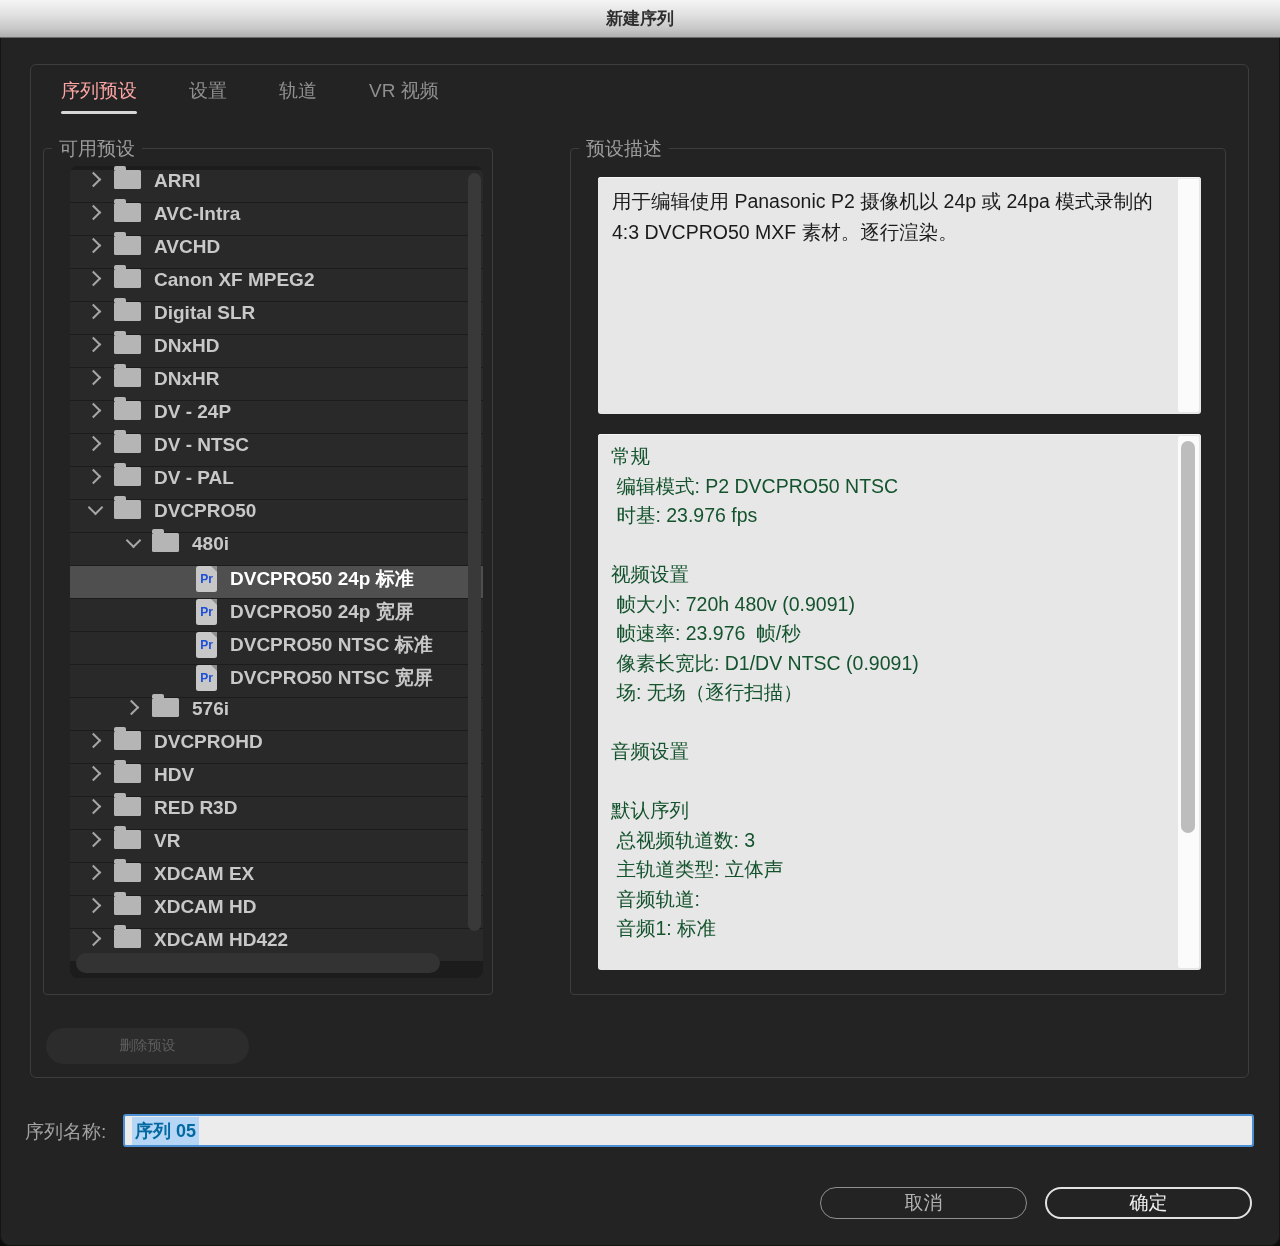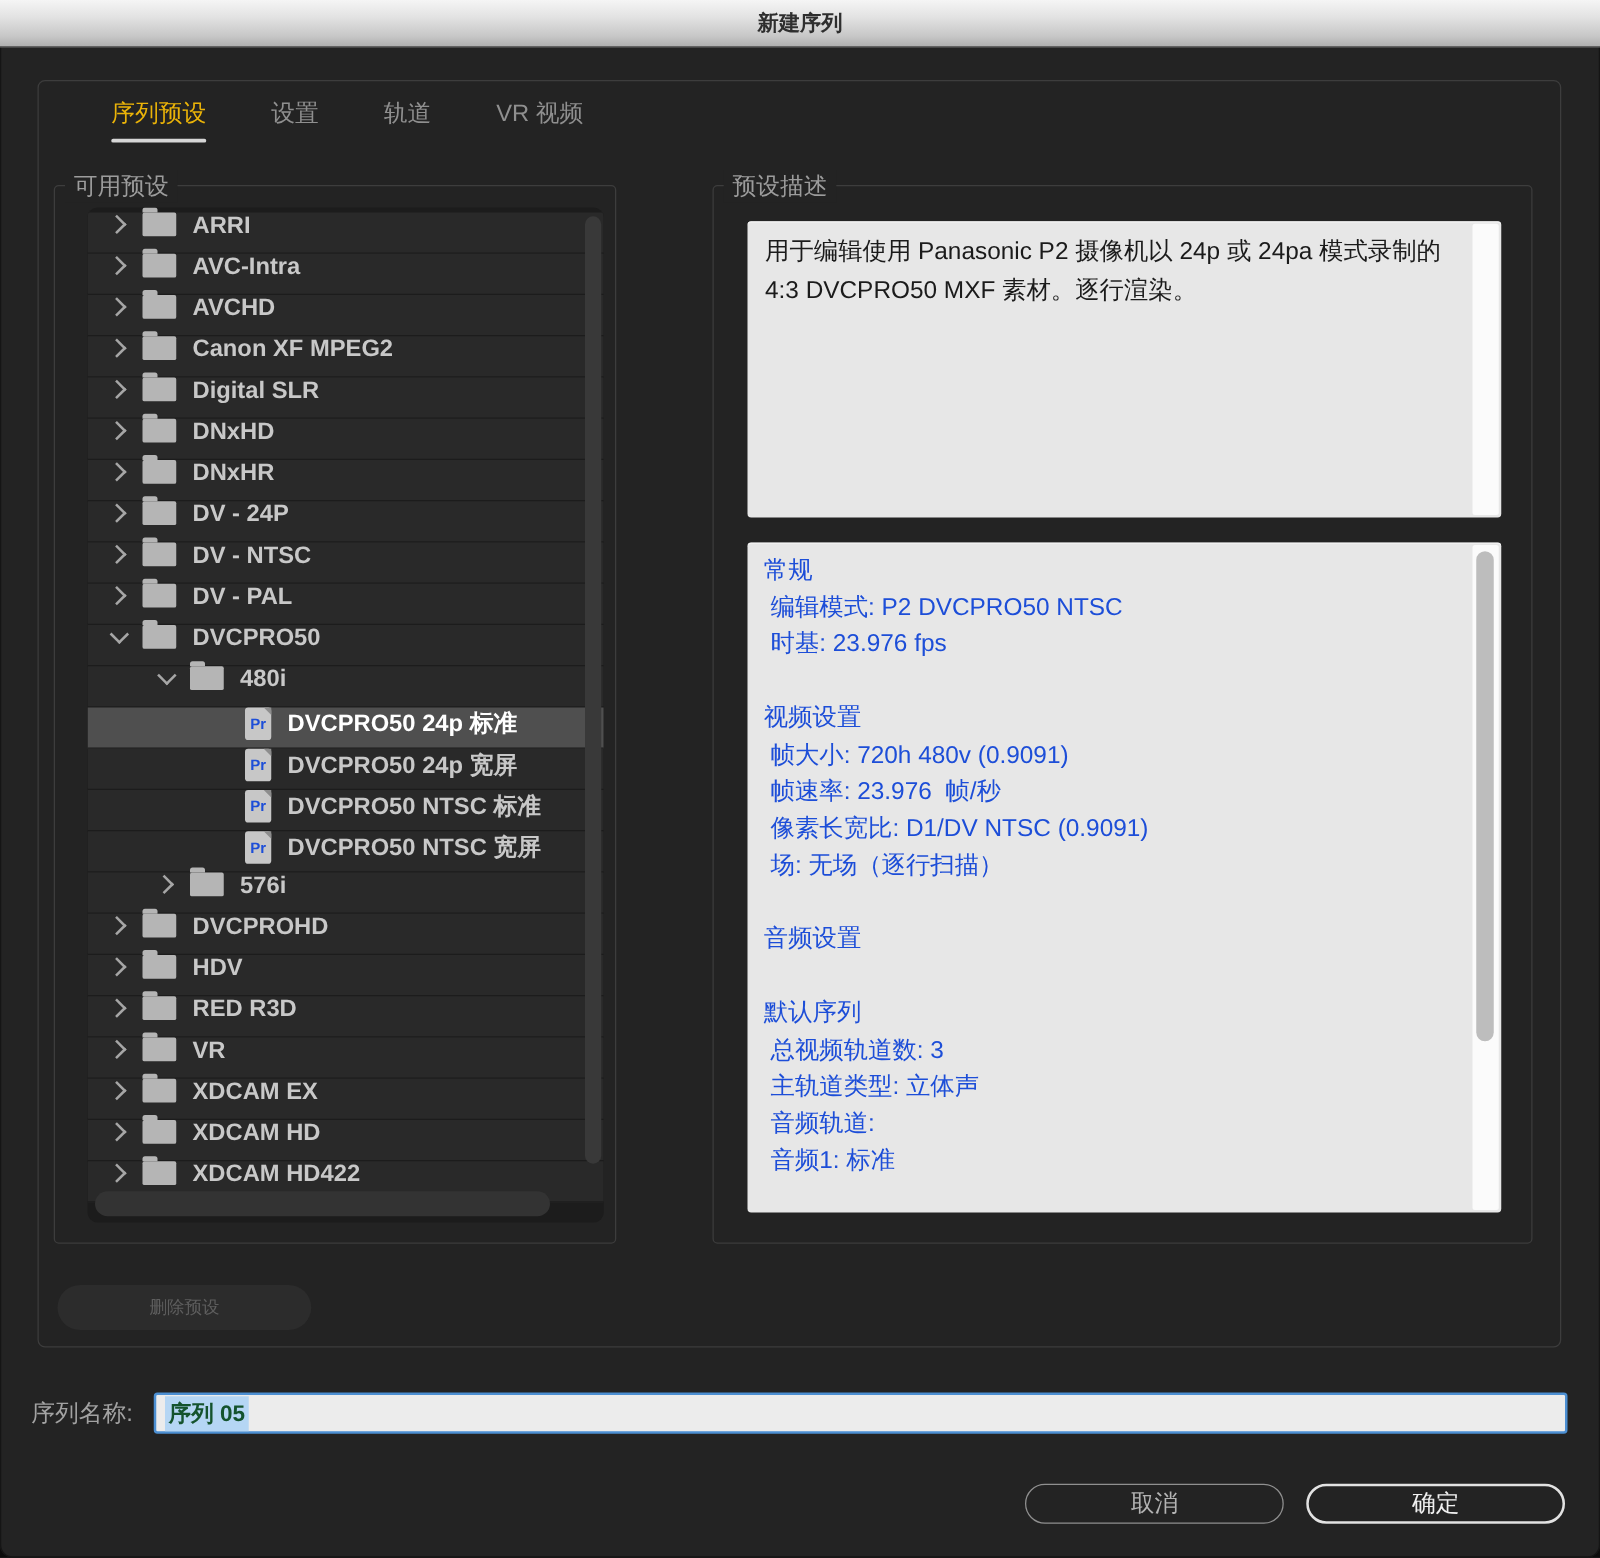--- a/index.html
+++ b/index.html
@@ -22,21 +22,21 @@
   }
   .titlebar .title { line-height:37px; font-size:17px; color:#2e2e2e; font-weight:600; }
 
   
   .panel {
     position:absolute; left:30px; top:64px; width:1219px; height:1014px;
     border:1px solid #3d3d3d; border-radius:6px; box-sizing:border-box;
   }
   .tabbar { position:absolute; left:30px; top:13px; display:flex; gap:52px; }
   .tab { font-size:19px; color:#8f8f8f; padding-bottom:10px; position:relative; cursor:default; white-space:nowrap; }
-  .tab.active { color:#eab308;margin-left:28px; }
+  .tab.active { color:#fca5a5; }
   .tab.active::after { content:""; position:absolute; left:0; right:0; bottom:0; height:3px; background:#d6d6d6; border-radius:1.5px; }
 
   
   .fieldset { position:absolute; border:1px solid #3d3d3d; border-radius:4px; }
   .fs-left  { left:12px;  top:83px; width:448px; height:845px; }
   .fs-right { left:500px; top:83px; width:654px; height:845px;margin-left:39px; }
   .legend {
     position:absolute; top:-13px; left:8px; background:#232323;
     padding:0 7px; font-size:19px; color:#9c9c9c; white-space:nowrap;
   }
@@ -76,36 +76,36 @@
   
   .lightbox { position:absolute; background:#e7e7e7; border-radius:3px; box-shadow: inset 0 1px 0 #f5f5f5; }
   .box-desc    { left:27px; top:28px;  width:603px; height:237px; }
   .box-details { left:27px; top:285px; width:603px; height:536px; }
   .track { position:absolute; top:2px; bottom:2px; right:2px; width:21px; background:#fbfbfb; border-radius:2px; }
   .thumb { position:absolute; left:3px; top:5px; width:14px; height:392px; background:#bdbdbd; border-radius:7px; }
   .desc-text {
     position:absolute; left:14px; top:9px; right:42px;
     font-size:19.5px; line-height:31px; color:#1b1b1b;
   }
-  .details { position:absolute; left:13px; top:8px; right:42px; color:#1d4ed8; }
+  .details { position:absolute; left:13px; top:8px; right:42px; color:#14532d; }
   .detail-line { height:29.5px; line-height:29.5px; font-size:19.5px; white-space:pre; overflow:visible; }
 
   
   .delete-btn {
     position:absolute; left:15px; top:963px; width:203px; height:36px;
     border-radius:18px; background:#2c2c2c; color:#5e5e5e; font-size:14px;
     display:flex; align-items:center; justify-content:center;
   }
   .seq-label { position:absolute; left:25px; top:1117px; height:30px; line-height:30px; font-size:19px; color:#a2a2a2; }
   .seq-input {
     position:absolute; left:123px; top:1114px; width:1131px; height:33px;
     background:#ececec; border:2px solid #4c8fd2; border-radius:3px;
     box-sizing:border-box; display:flex; align-items:center; padding-left:7px;
   }
-  .seq-input .sel { background:#b5d6f4; color:#14532d; font-size:18px; font-weight:600; padding:2px 3px; }
+  .seq-input .sel { background:#b5d6f4; color:#0369a1; font-size:18px; font-weight:600; padding:2px 3px; }
   .btn {
     position:absolute; top:1187px; width:207px; height:32px; border-radius:16px;
     display:flex; align-items:center; justify-content:center; font-size:19px;
     background:transparent; box-sizing:border-box;
   }
   .btn-cancel { left:820px;  border:1.5px solid #909090; color:#b3b3b3; }
   .btn-ok     { left:1045px; border:2px solid #e2e2e2; color:#f0f0f0; }
 </style>
 </head>
 <body>

